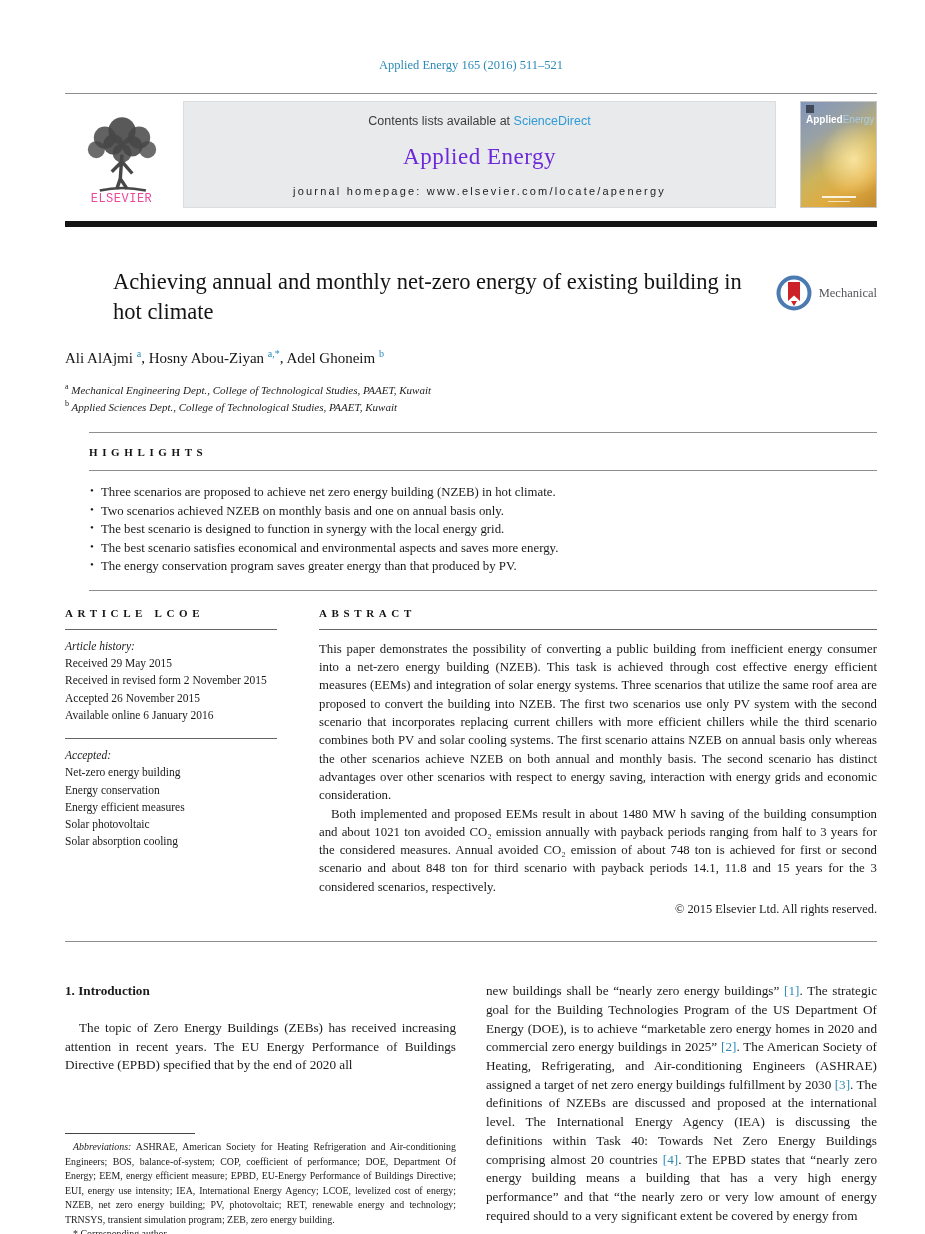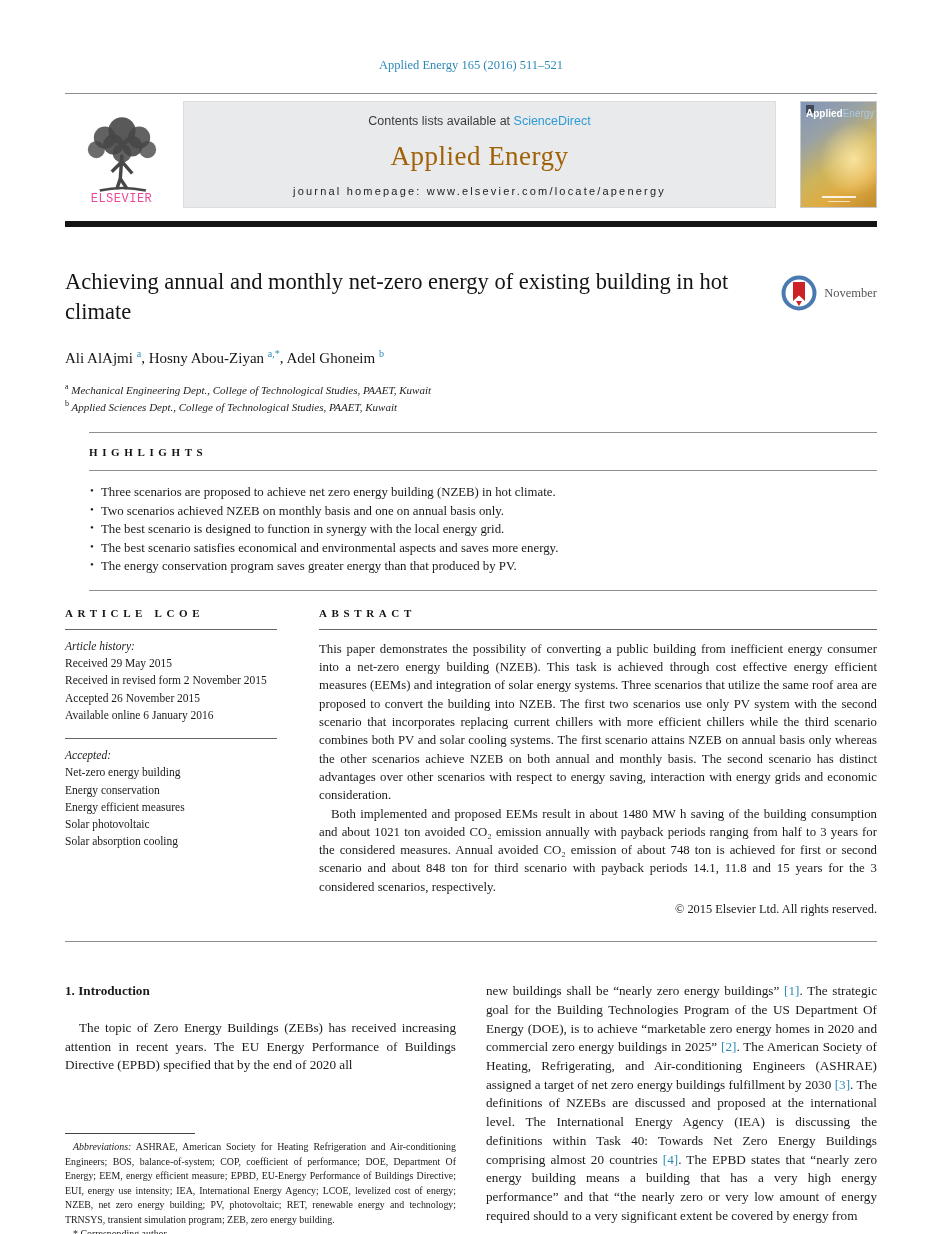--- a/index.html
+++ b/index.html
@@ -12,35 +12,35 @@
   .rule{border:none;border-top:1px solid #8e8e8e;margin:0;}
 
   
   .head-band{display:flex;align-items:stretch;margin-top:7px;}
   .elsevier{width:113px;display:flex;flex-direction:column;align-items:center;justify-content:flex-end;padding-bottom:2px;}
   .elsevier svg{display:block;}
   .elsevier-word{font-family:Liberation Mono, monospace;font-size:12px;color:#ec4899;letter-spacing:.5px;margin-top:-2px;}
   .graybox{flex:1;background:#e9eaec;border:1px solid #dcdddf;margin:0 24px 0 5px;display:flex;flex-direction:column;justify-content:space-between;text-align:center;padding:12px 8px 10px;box-sizing:border-box;height:107px;}
   .contents-line{font-family:"Liberation Sans",sans-serif;font-size:12.5px;color:#3c3c3c;}
   .contents-line .sd{color:#2e9bd6;}
-  .journal-big{font-size:27px;color:#a16207;letter-spacing:.5px;}
+  .journal-big{font-size:23px;color:#6d28d9;letter-spacing:.5px;}
   .homepage-line{font-family:"Liberation Sans",sans-serif;font-size:11px;letter-spacing:2.2px;color:#222;}
   .cover{width:77px;height:107px;border:1px solid #c9c9c9;box-sizing:border-box;position:relative;background:
     radial-gradient(ellipse at 70% 55%, rgba(255,235,170,.85) 0%, rgba(255,255,255,0) 45%),
     linear-gradient(145deg,#8195bd 0%,#98a1a5 28%,#cdb45c 55%,#e0ab40 75%,#c38c2e 100%);}
   .cover-logo{position:absolute;top:3px;left:5px;width:8px;height:8px;background:#2e3440;opacity:.8;}
-  .cover-title{position:absolute;top:6px;left:5px;font-family:"Liberation Sans",sans-serif;font-size:10px;font-weight:bold;color:#ffffff;}
+  .cover-title{position:absolute;top:12px;left:5px;font-family:"Liberation Sans",sans-serif;font-size:10px;font-weight:bold;color:#ffffff;}
   .cover-title .c2{color:#aacbe6;font-weight:normal;}
   .cover-foot{position:absolute;bottom:9px;left:50%;transform:translateX(-50%);width:34px;height:2px;background:rgba(255,255,255,.85);}
   .cover-foot2{position:absolute;bottom:5px;left:50%;transform:translateX(-50%);width:22px;height:1px;background:rgba(255,255,255,.7);}
 
   .black-bar{height:6px;background:#141414;margin-top:13px;}
 
   
-  .title-row{display:flex;justify-content:space-between;align-items:flex-start;margin-top:40px;}
+  .title-row{display:flex;justify-content:flex-start;align-items:flex-start;margin-top:40px;margin-left:48px;}
   .title{font-size:22.5px;line-height:1.35;color:#141414;width:700px;}
   .crossmark{display:flex;align-items:center;gap:5px;margin-top:6px;}
   .crossmark-label{font-size:12.5px;color:#55565a;}
 
   .authors{margin-top:20px;font-size:15px;color:#141414;}
   .authors sup{color:#2d8ab8;font-size:10px;}
   .affils{margin-top:14px;font-size:11px;font-style:italic;line-height:1.55;color:#222;}
   .affils sup{font-size:8px;font-style:normal;}
 
   .sec-head{font-size:11px;letter-spacing:.42em;color:#141414;font-weight:600;}
@@ -121,21 +121,21 @@
   <div class="black-bar"></div>
 
   <div class="title-row">
     <h1 class="title" style="margin:0;font-weight:400;">Achieving annual and monthly net-zero energy of existing building in hot climate</h1>
     <div class="crossmark">
       <svg width="40" height="40" viewBox="0 0 40 40">
         <circle cx="20" cy="20" r="15.5" fill="#ffffff" stroke="#4a7ab0" stroke-width="4"></circle>
         <path d="M14 9 L26 9 L26 28 L20 22.5 L14 28 Z" fill="#cc2127"></path>
         <path d="M17 28 L23 28 L20 33 Z" fill="#cc2127"></path>
       </svg>
-      <span class="crossmark-label">November</span>
+      <span class="crossmark-label">Mechanical</span>
     </div>
   </div>
 
   <div class="authors">
     <span><span>Ali AlAjmi</span> <sup>a</sup><span>, </span></span><span><span>Hosny Abou-Ziyan</span> <sup>a,*</sup><span>, </span></span><span><span>Adel Ghoneim</span> <sup>b</sup></span>
   </div>
 
   <div class="affils">
     <div><sup>a</sup> <span>Mechanical Engineering Dept., College of Technological Studies, PAAET, Kuwait</span></div>
     <div><sup>b</sup> <span>Applied Sciences Dept., College of Technological Studies, PAAET, Kuwait</span></div>

